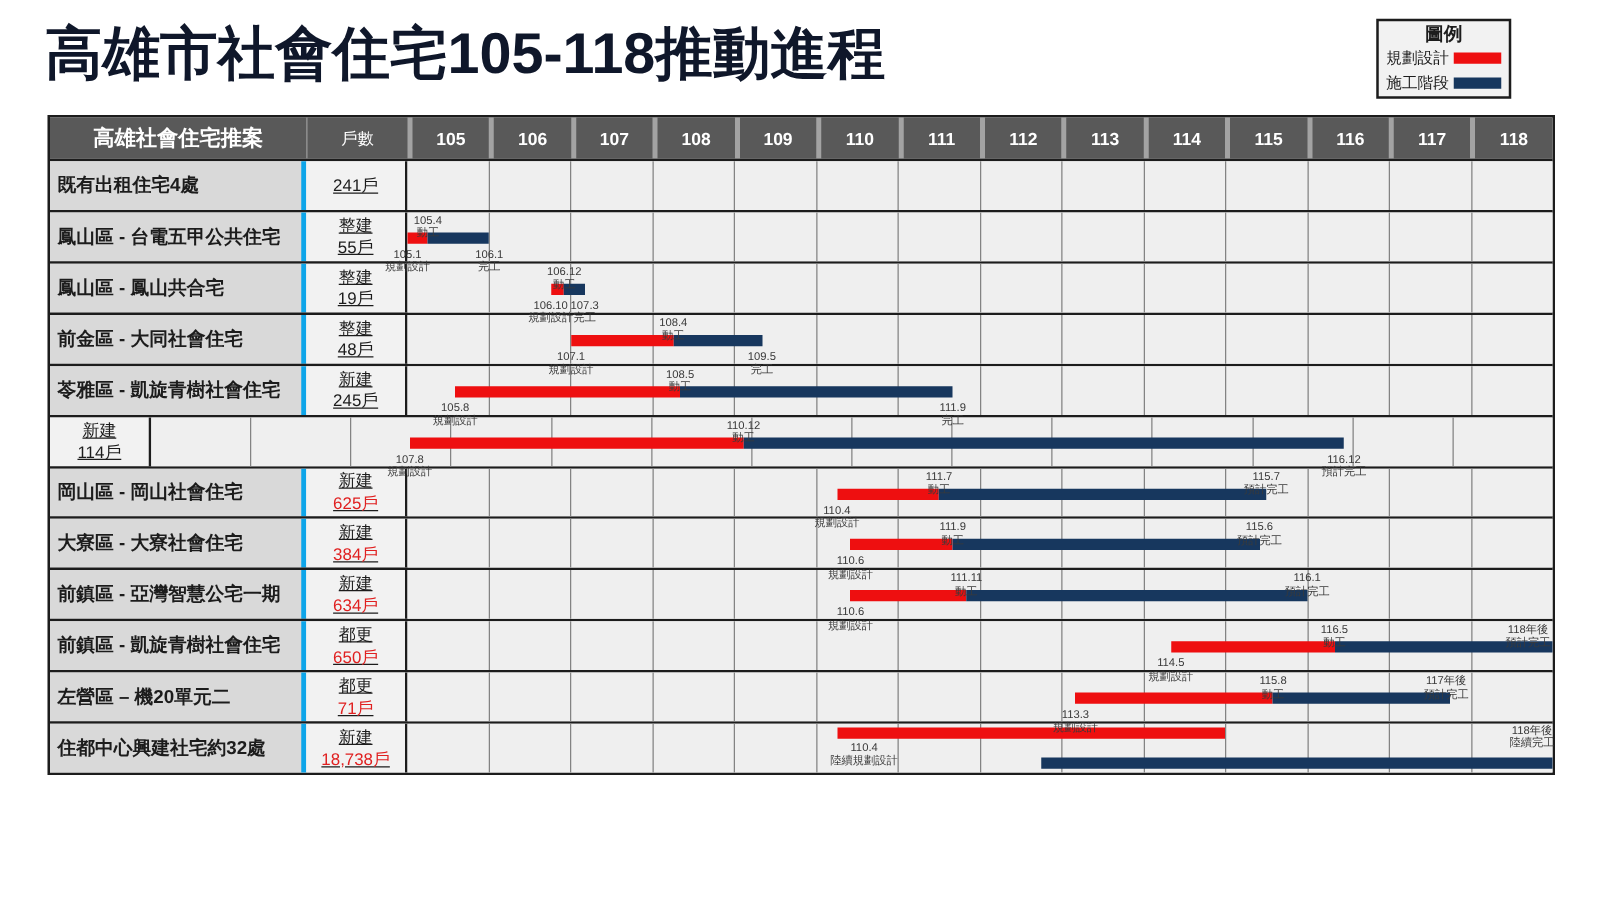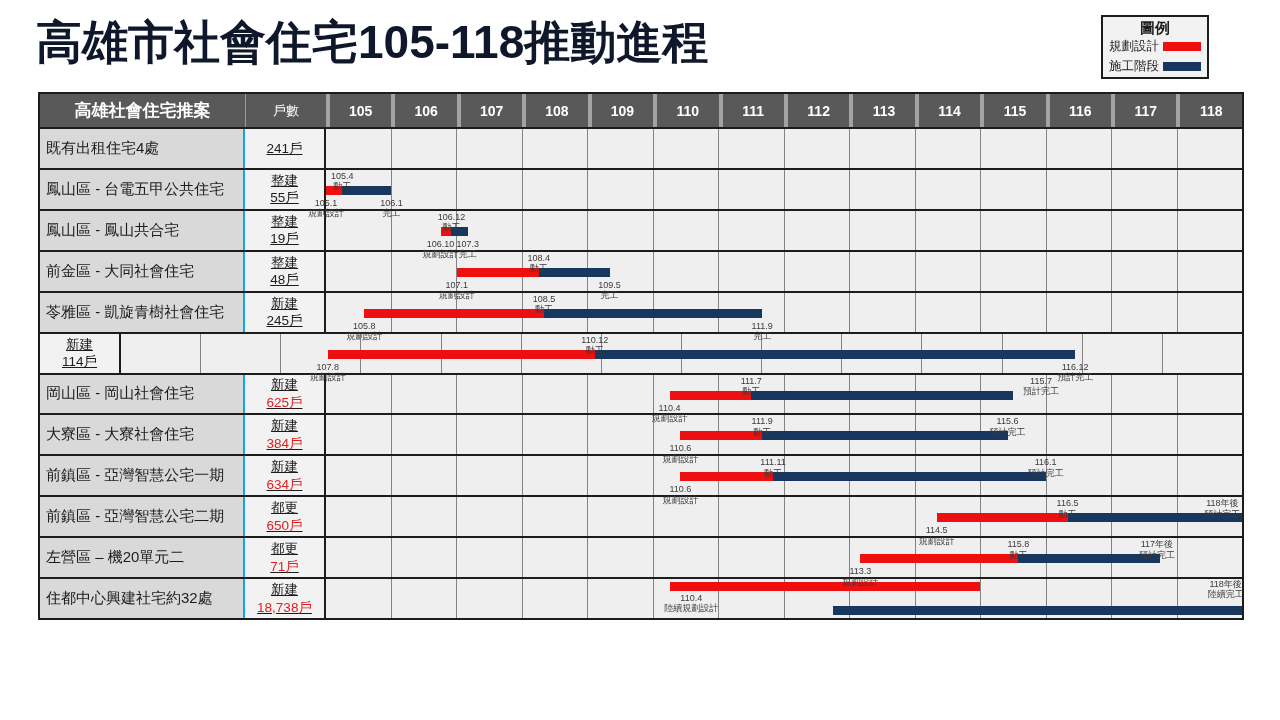--- a/index.html
+++ b/index.html
@@ -61,22 +61,22 @@
     font-size: 14px; font-weight: bold;
     border-left: 4px solid #a3a3a3;
   }
   .rows { flex: 1; display: flex; flex-direction: column; }
   .row { flex: 1; display: flex; border-top: 2px solid #1c1c1c; min-height: 0; }
   .cell-name {
     width: 205px; flex: 0 0 205px;
     background: #d9d9d9;
     display: flex; align-items: center;
     padding-left: 6px;
-    font-size: 15px; font-weight: normal;
-    border-right: 2px solid #0ea5e9;
+    font-size: 15px; font-weight: bold;
+    border-right: 4px solid #0ea5e9;
     white-space: nowrap;
   }
   .cell-units {
     width: 81px; flex: 0 0 81px;
     background: #f2f2f2;
     display: flex; flex-direction: column; align-items: center; justify-content: center;
     font-size: 13.5px;
     border-right: 2px solid #1c1c1c;
     line-height: 1.3;
     text-decoration: underline;
@@ -383,21 +383,21 @@
           <div class="bar" style="left: 37.5%; width: 8.92857%; top: 16px; background: rgb(238, 15, 16);"></div>
           <div class="bar" style="left: 46.4286%; width: 28.5714%; top: 16px; background: rgb(23, 55, 94);"></div>
           <div class="lbl" style="left: 37.5%; top: 28px;">
             <div class="l1">110.4</div>
             <div class="l2">規劃設計</div>
           </div>
           <div class="lbl" style="left: 46.4286%; top: 1px;">
             <div class="l1">111.7</div>
             <div class="l2">動工</div>
           </div>
-          <div class="lbl" style="left: 75%; top: 1px; margin-left: 28px;">
+          <div class="lbl" style="left: 75%; top: 1px;">
             <div class="l1">115.7</div>
             <div class="l2">預計完工</div>
           </div>
         </div>
       </div>
       <div class="row">
         <div class="cell-name">大寮區 - 大寮社會住宅</div>
         <div class="cell-units">
           <div class="utype">新建</div>
           <div class="uval red">384戶</div>
@@ -468,21 +468,21 @@
             <div class="l1">111.11</div>
             <div class="l2">動工</div>
           </div>
           <div class="lbl" style="left: 78.5714%; top: 1px;">
             <div class="l1">116.1</div>
             <div class="l2">預計完工</div>
           </div>
         </div>
       </div>
       <div class="row">
-        <div class="cell-name">前鎮區 - 亞灣智慧公宅二期</div>
+        <div class="cell-name">前鎮區 - 凱旋青樹社會住宅</div>
         <div class="cell-units">
           <div class="utype">都更</div>
           <div class="uval red">650戶</div>
         </div>
         <div class="cell-chart">
           <div class="grid">
             <div class="gcol"></div>
             <div class="gcol"></div>
             <div class="gcol"></div>
             <div class="gcol"></div>

